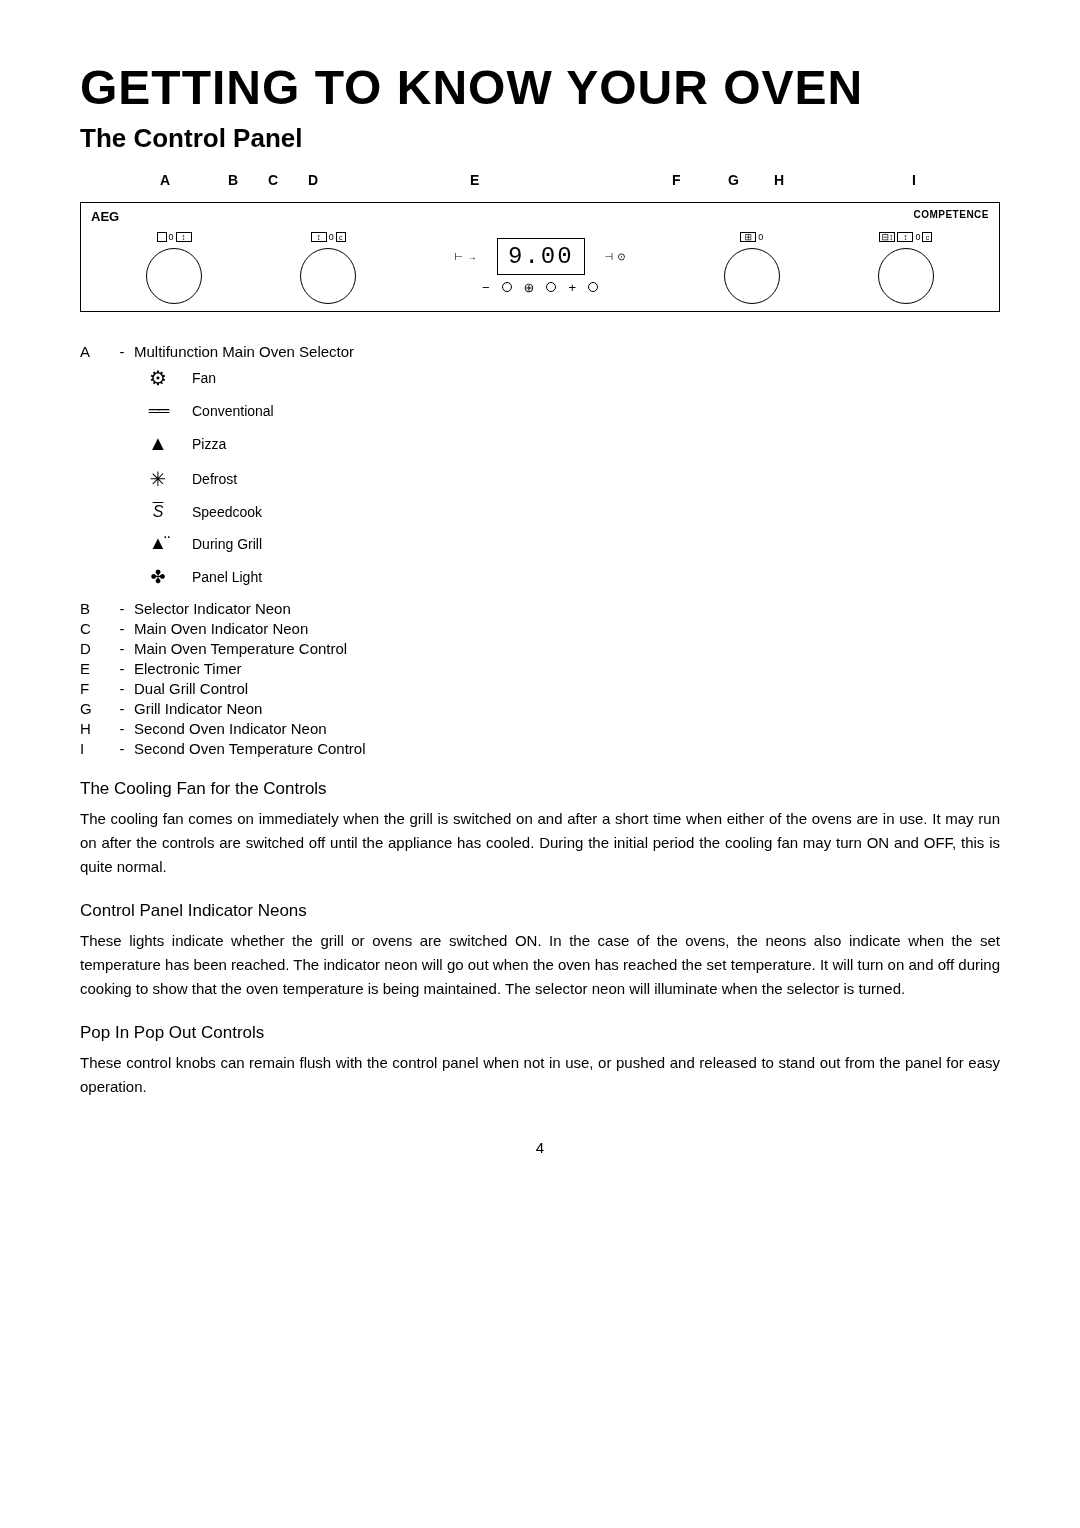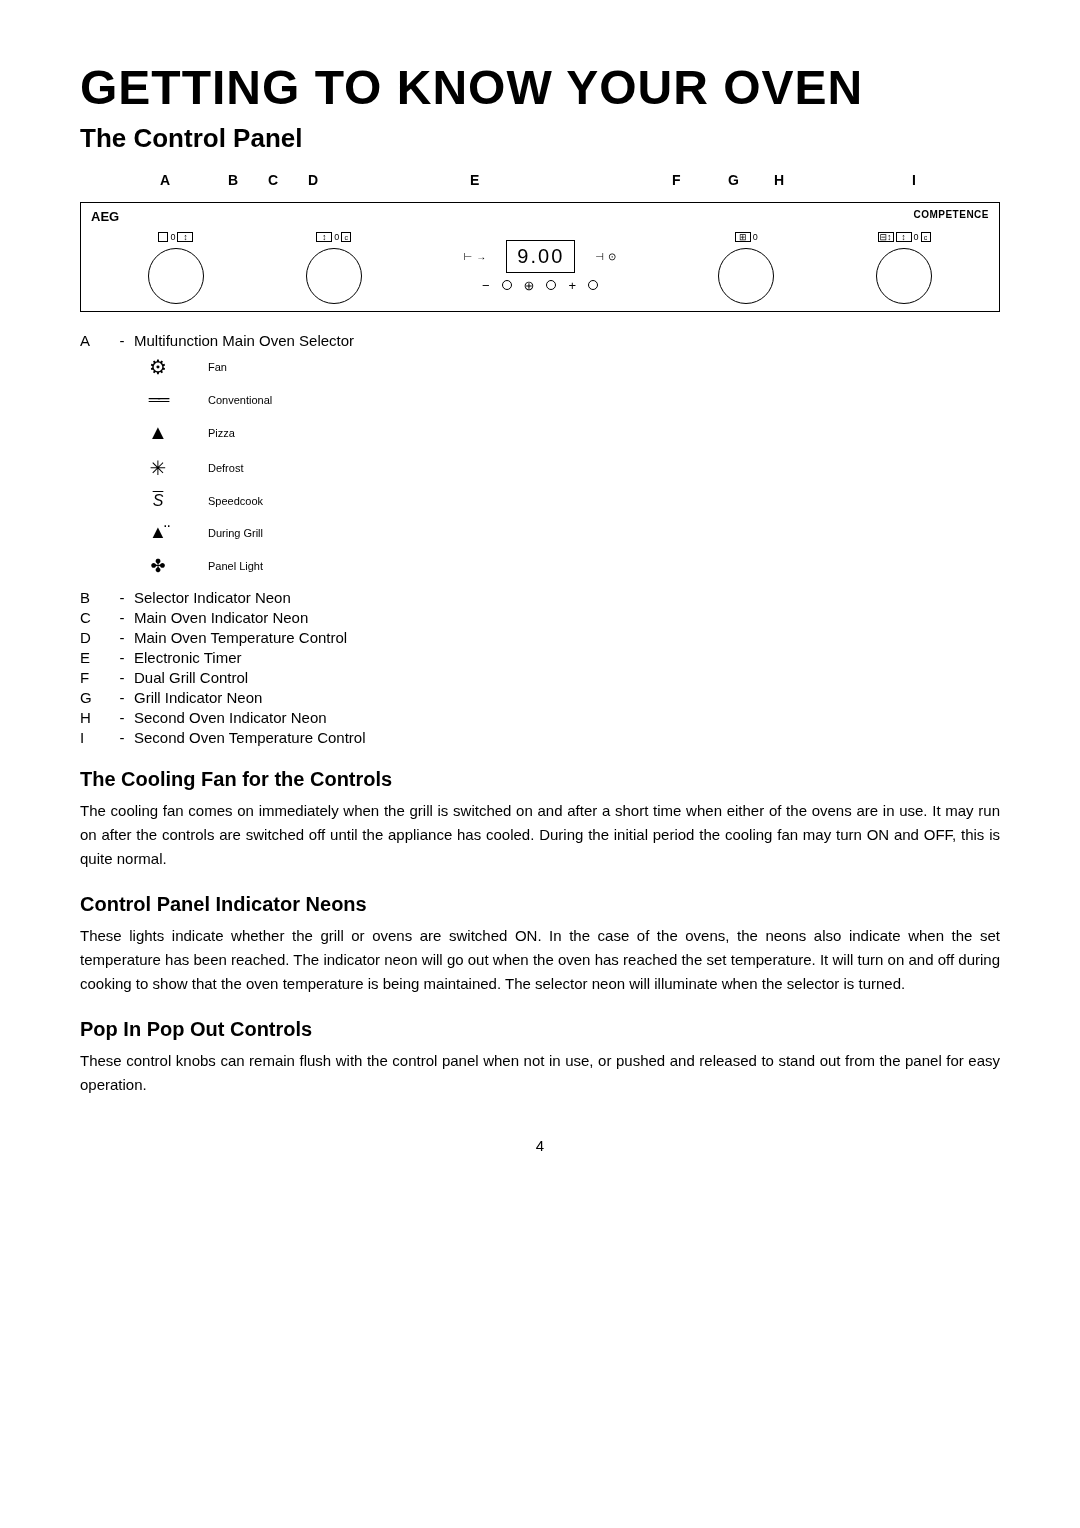--- a/index.html
+++ b/index.html
@@ -17,31 +17,31 @@
       font-weight: 900;
       letter-spacing: 1px;
       margin-bottom: 8px;
     }
     h2 {
       font-size: 26px;
       font-weight: 700;
       margin-bottom: 18px;
     }
     h3 {
-      font-size: 20px;
-      font-weight: 700;
+      font-size: 17px;
+      font-weight: 400;
       margin-bottom: 8px;
     }
     .panel-diagram {
       border: 1.5px solid #000;
       display: flex;
       align-items: center;
       height: 110px;
       padding: 6px 16px;
-      margin-bottom: 20px;
+      margin-bottom: 31px;
       position: relative;
       background: #fff;
     }
     .panel-brand {
       font-size: 13px;
       font-weight: bold;
       position: absolute;
       top: 6px;
       left: 10px;
     }
@@ -60,22 +60,22 @@
       border: 1.5px solid #000;
       background: #fff;
       display: flex;
       align-items: center;
       justify-content: center;
       font-size: 10px;
     }
     .display-box {
       border: 1.5px solid #000;
       padding: 4px 10px;
-      font-size: 20px;
-      font-family: Liberation Sans, sans-serif;
+      font-size: 24px;
+      font-family: Liberation Mono, monospace;
       letter-spacing: 2px;
       margin: 0 16px;
     }
     .timer-section {
       display: flex;
       flex-direction: column;
       align-items: center;
     }
     .timer-top {
       display: flex;
@@ -130,22 +130,22 @@
       align-items: center;
       margin-bottom: 12px;
     }
     .selector-icon {
       width: 36px;
       font-size: 18px;
       text-align: center;
       flex-shrink: 0;
     }
     .selector-label {
-      margin-left: 32px;
-      font-size: 11px;
+      margin-left: 16px;
+      font-size: 14px;
       text-align: right;
     }
 
     
     .section {
       margin-top: 22px;
       margin-bottom: 10px;
     }
     .section p {
       text-align: justify;

